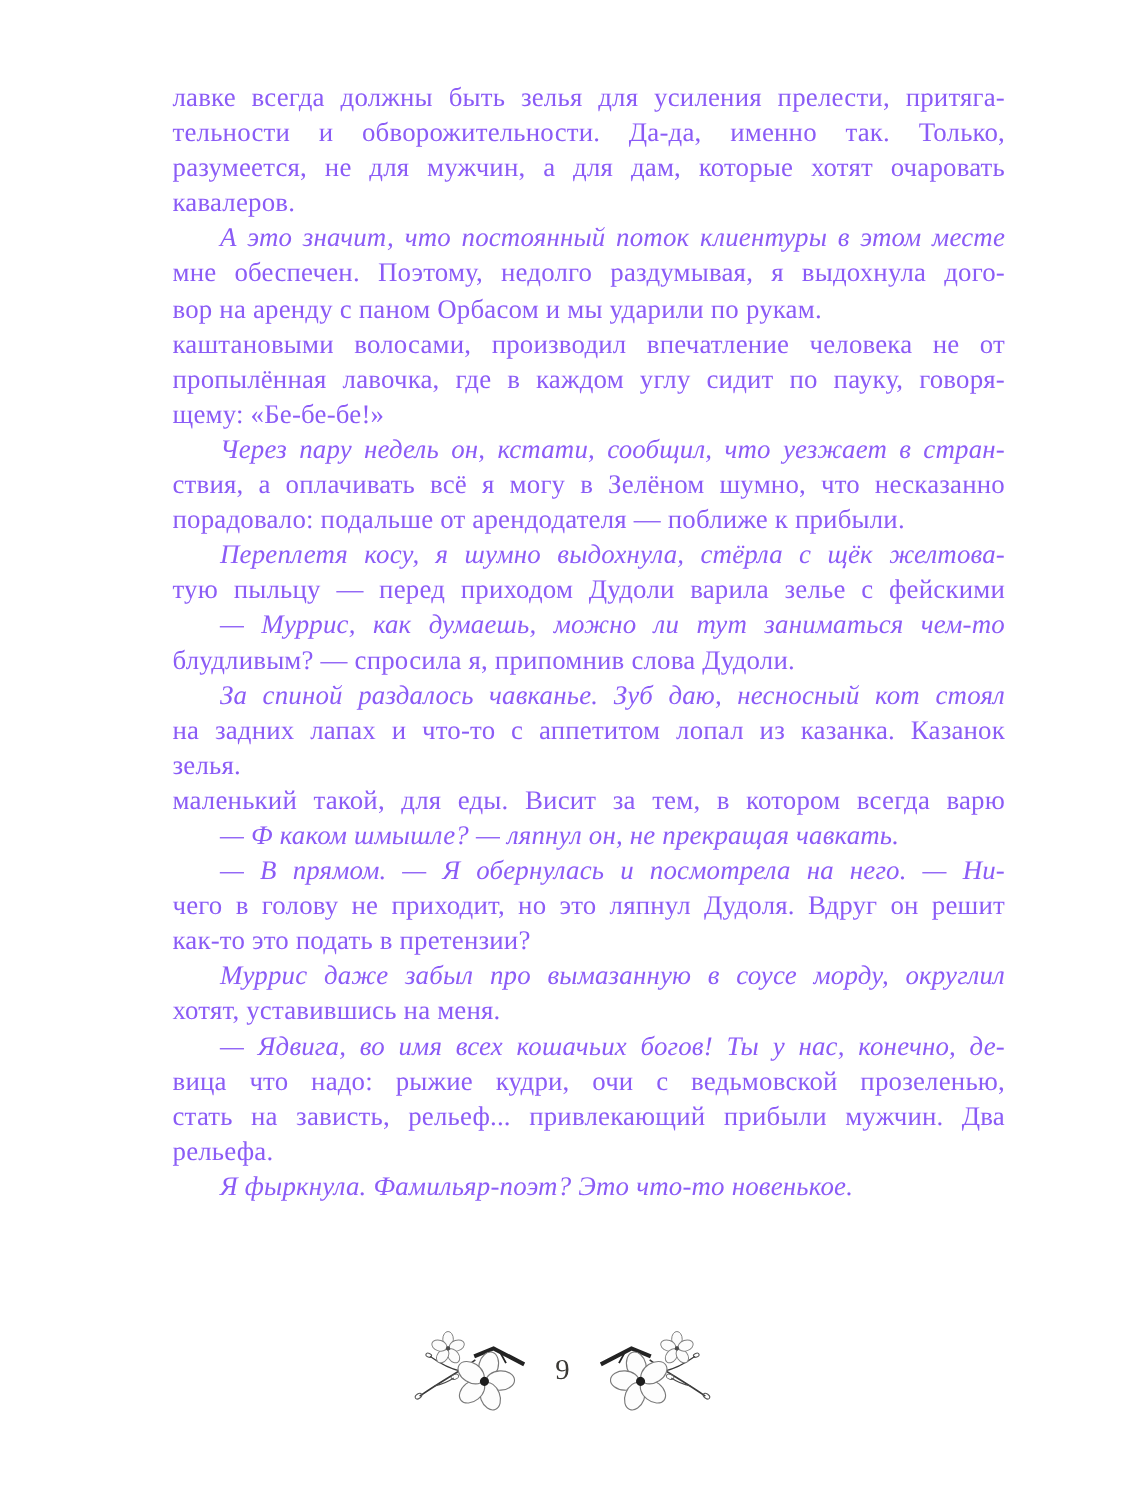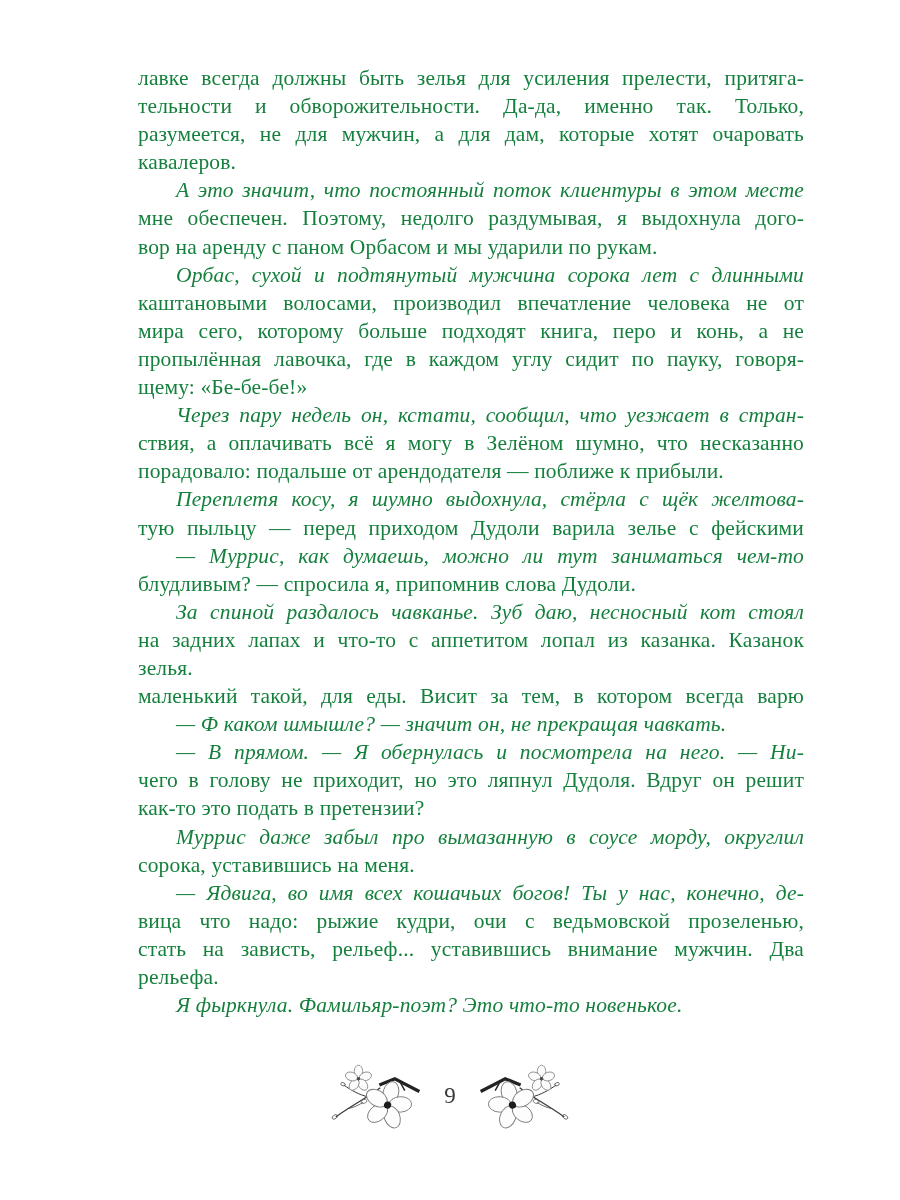--- a/index.html
+++ b/index.html
@@ -16,21 +16,21 @@
     font-family: "Liberation Serif", "DejaVu Serif", serif;
   }
   .text-block {
     position: absolute;
     left: 138px;
     top: 64px;
     width: 666px;
     font-size: 21.5px;
     line-height: 28.1px;
     letter-spacing: 0.15px;
-    color: #15803d;
+    color: #8b5cf6;
   }
   .line { white-space: normal; }
   .line.just {
     text-align: justify;
     text-align-last: justify;
   }
   .line.last {
     text-align: left;
     text-align-last: left;
   }
@@ -60,45 +60,43 @@
 <div class="page">
 
   <div class="text-block" id="text-block">
       <div class="line just">лавке всегда должны быть зелья для усиления прелести, притяга-</div>
       <div class="line just">тельности и обворожительности. Да-да, именно так. Только,</div>
       <div class="line just">разумеется, не для мужчин, а для дам, которые хотят очаровать</div>
       <div class="line last">кавалеров.</div>
       <div class="line just indent">А это значит, что постоянный поток клиентуры в этом месте</div>
       <div class="line just">мне обеспечен. Поэтому, недолго раздумывая, я выдохнула дого-</div>
       <div class="line last">вор на аренду с паном Орбасом и мы ударили по рукам.</div>
-      <div class="line just indent">Орбас, сухой и подтянутый мужчина сорока лет с длинными</div>
       <div class="line just">каштановыми волосами, производил впечатление человека не от</div>
-      <div class="line just">мира сего, которому больше подходят книга, перо и конь, а не</div>
       <div class="line just">пропылённая лавочка, где в каждом углу сидит по пауку, говоря-</div>
       <div class="line last">щему: «Бе-бе-бе!»</div>
       <div class="line just indent">Через пару недель он, кстати, сообщил, что уезжает в стран-</div>
       <div class="line just">ствия, а оплачивать всё я могу в Зелёном шумно, что несказанно</div>
       <div class="line last">порадовало: подальше от арендодателя — поближе к прибыли.</div>
       <div class="line just indent">Переплетя косу, я шумно выдохнула, стёрла с щёк желтова-</div>
       <div class="line just">тую пыльцу — перед приходом Дудоли варила зелье с фейскими</div>
       <div class="line just indent">— Муррис, как думаешь, можно ли тут заниматься чем-то</div>
       <div class="line last">блудливым? — спросила я, припомнив слова Дудоли.</div>
       <div class="line just indent">За спиной раздалось чавканье. Зуб даю, несносный кот стоял</div>
       <div class="line just">на задних лапах и что-то с аппетитом лопал из казанка. Казанок</div>
       <div class="line last">зелья.</div>
       <div class="line just">маленький такой, для еды. Висит за тем, в котором всегда варю</div>
-      <div class="line last indent">— Ф каком шмышле? — значит он, не прекращая чавкать.</div>
+      <div class="line last indent">— Ф каком шмышле? — ляпнул он, не прекращая чавкать.</div>
       <div class="line just indent">— В прямом. — Я обернулась и посмотрела на него. — Ни-</div>
       <div class="line just">чего в голову не приходит, но это ляпнул Дудоля. Вдруг он решит</div>
       <div class="line last">как-то это подать в претензии?</div>
       <div class="line just indent">Муррис даже забыл про вымазанную в соусе морду, округлил</div>
-      <div class="line last">сорока, уставившись на меня.</div>
+      <div class="line last">хотят, уставившись на меня.</div>
       <div class="line just indent">— Ядвига, во имя всех кошачьих богов! Ты у нас, конечно, де-</div>
       <div class="line just">вица что надо: рыжие кудри, очи с ведьмовской прозеленью,</div>
-      <div class="line just">стать на зависть, рельеф... уставившись внимание мужчин. Два</div>
+      <div class="line just">стать на зависть, рельеф... привлекающий прибыли мужчин. Два</div>
       <div class="line last">рельефа.</div>
       <div class="line last indent">Я фыркнула. Фамильяр-поэт? Это что-то новенькое.</div>
     </div>
 
   <div class="footer">
 
     <svg class="ornament" width="100" height="72" viewBox="0 0 110 78" xmlns="http://www.w3.org/2000/svg">
       <g fill="none">
 
         <path d="M63,30 C50,40 34,48 14,62" stroke="#3a3a3a" stroke-width="1.4"></path>

